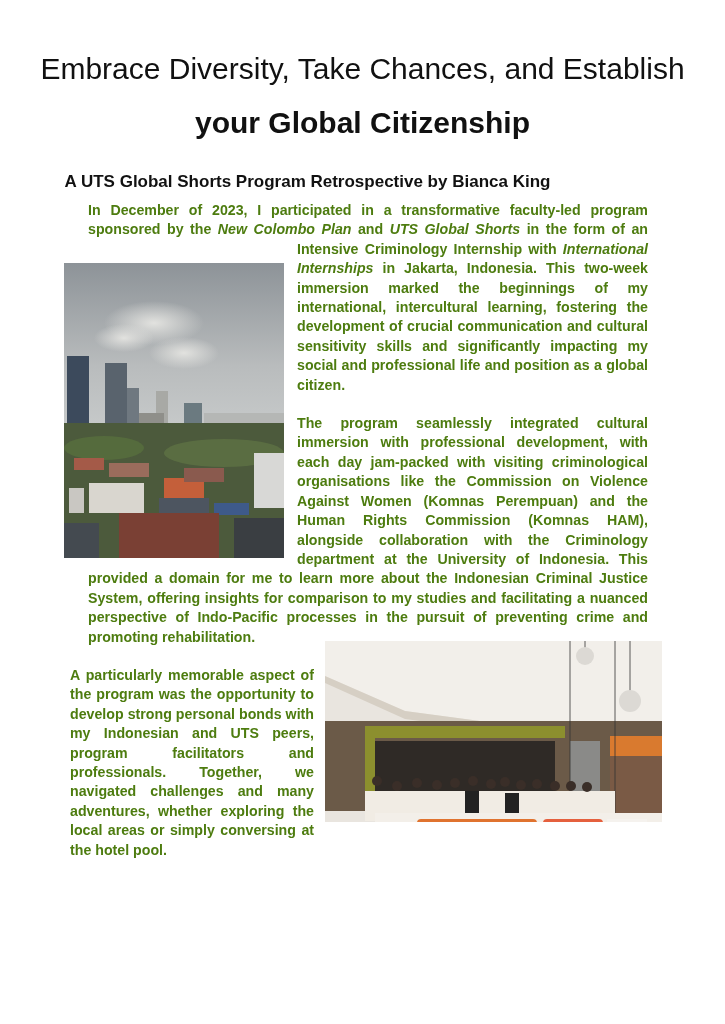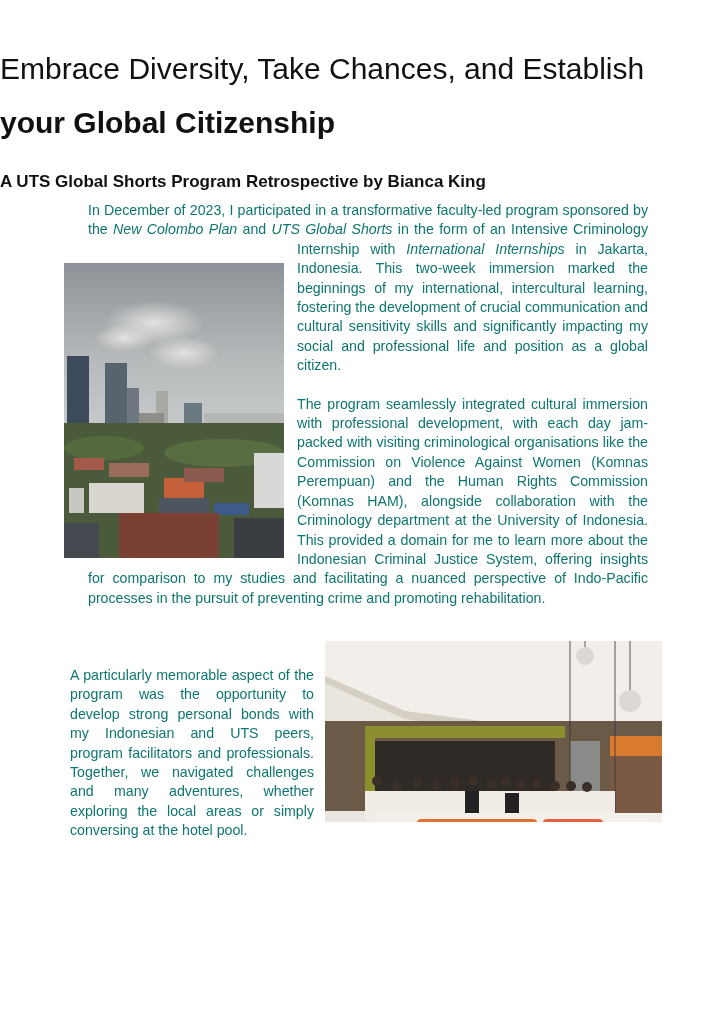--- a/index.html
+++ b/index.html
@@ -1,24 +1,24 @@
 <!DOCTYPE html>
 <html><head>
 <meta charset="utf-8">
 <style>
   html, body { margin: 0; padding: 0; background: #ffffff; }
   body { width: 725px; height: 1024px; position: relative; overflow: hidden;
          font-family: "Liberation Sans", sans-serif; color: #111; }
-  .title { position: absolute; left: 0; width: 725px; 
+  .title { position: absolute; left: 0; width: 725px; text-align: center;
            font-size: 30px; font-weight: normal; color: #111; margin: 0; line-height: 58px; }
   .t1 { top: 40px; }
   .t2 { top: 94px; font-weight: bold; }
-  .subtitle { position: absolute; top: 168px; left: 0; width: 615px; text-align: left;
+  .subtitle { position: absolute; top: 168px; left: 0; width: 615px; text-align: center;
               font-size: 17px; font-weight: bold; margin: 0; line-height: 28px; }
-  .para { font-size: 14.2px; line-height: 19.4px; text-align: justify; margin: 0; color: #0f766e; }
+  .para { font-size: 14.2px; line-height: 19.4px; text-align: justify; margin: 0; color: #4d7c0f; font-weight: bold; }
   .p1 { position: absolute; top: 201px; left: 88px; width: 560px; }
   .float-img { float: left; width: 220px; height: 295px; margin: 0 13px 0 -24px; }
   .spacer { float: left; width: 0; height: 43px; }
   .p3 { position: absolute; top: 666px; left: 70px; width: 244px; }
   .photo { position: absolute; overflow: hidden; }
   .city { left: 64px; top: 263px; width: 220px; height: 295px; }
   .group { left: 325px; top: 641px; width: 337px; height: 181px; }
   em { font-style: italic; }
 </style>
 </head>

